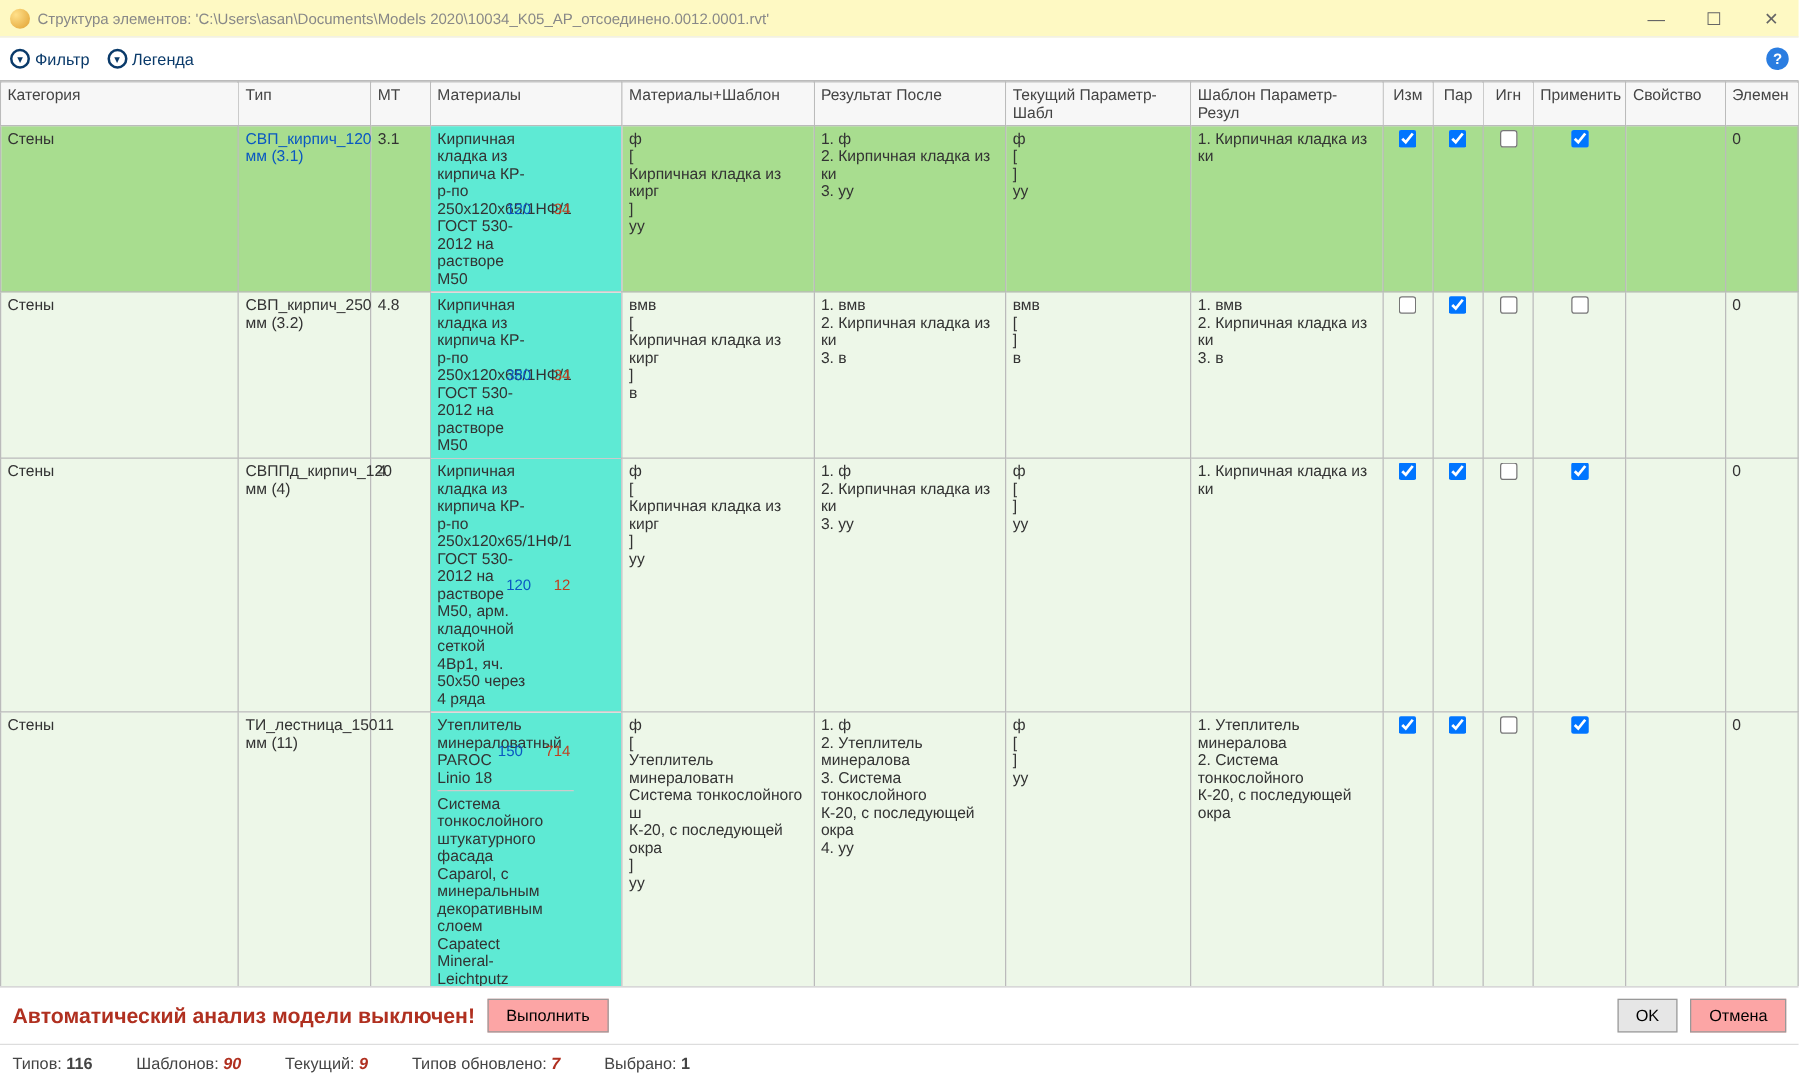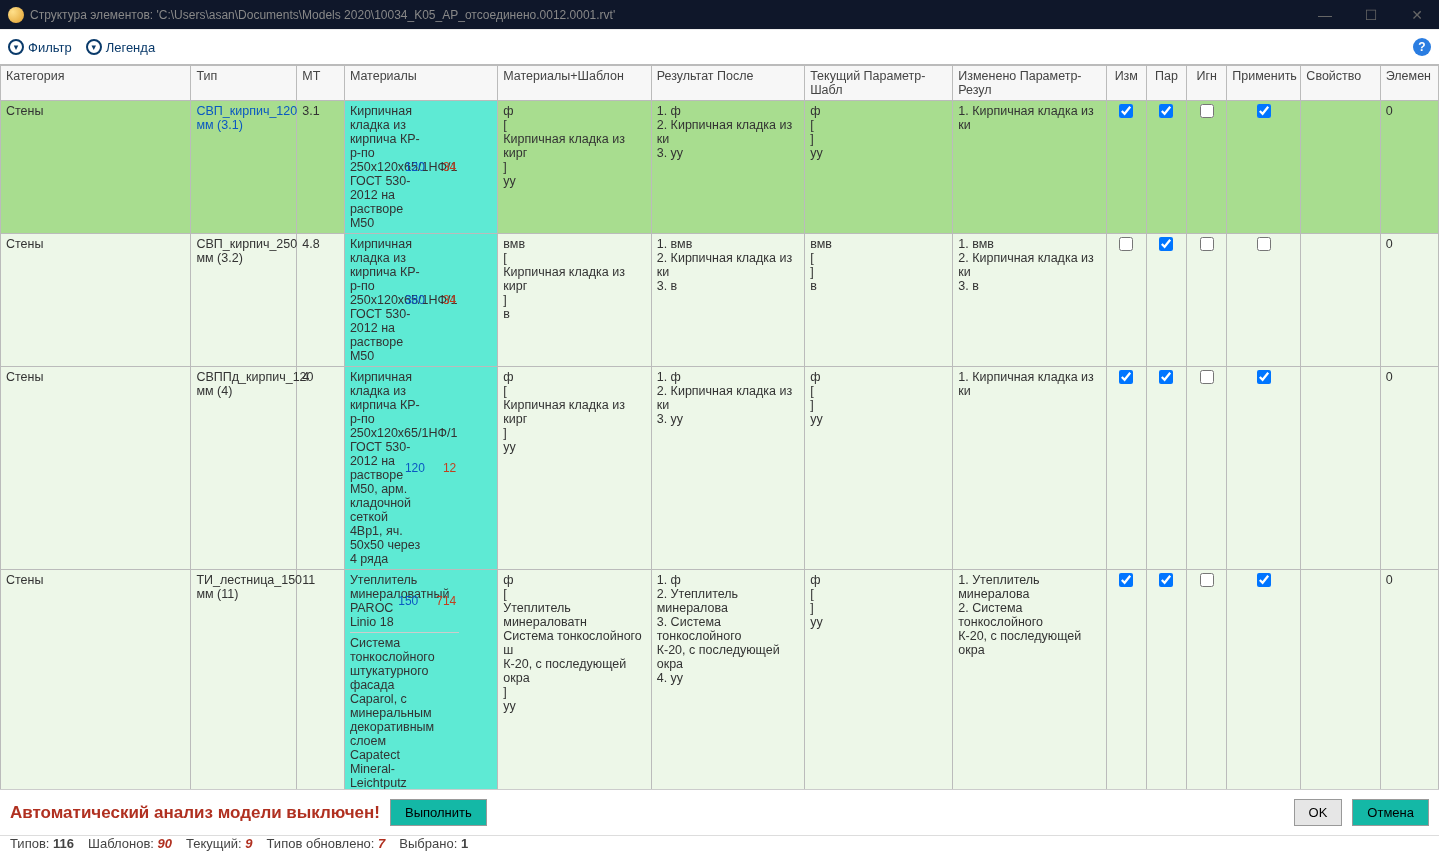--- a/index.html
+++ b/index.html
@@ -1,17 +1,17 @@
 <!DOCTYPE html>
 <html><head>
 <meta charset="utf-8">
 <style>
 * { box-sizing: border-box; margin: 0; padding: 0; }
 body { font-family: "Segoe UI", Arial, sans-serif; font-size: 13px; color: #333; background: #fff; width: 1439px; height: 865px; overflow: hidden; display: flex; flex-direction: column; }
-.titlebar { height: 30px; display: flex; align-items: center; padding: 0 8px; background: #0f172a; border-bottom: 1px solid #eee; }
+.titlebar { height: 30px; display: flex; align-items: center; padding: 0 8px; background: #fef9c3; border-bottom: 1px solid #eee; }
 .titlebar-icon { width: 16px; height: 16px; border-radius: 50%; background: radial-gradient(circle at 30% 30%, #ffe08a, #e0a030); margin-right: 6px; }
 .titlebar-text { color: #888; font-size: 12px; flex: 1; }
 .win-controls { display: flex; gap: 18px; color: #666; font-size: 14px; }
 .win-btn { width: 28px; text-align: center; cursor: pointer; }
 .toolbar { height: 34px; display: flex; align-items: center; padding: 0 8px; gap: 14px; }
 .tool-btn { display: flex; align-items: center; gap: 4px; color: #0a3a6a; cursor: pointer; }
 .chev { width: 16px; height: 16px; border: 2px solid #0a3a6a; border-radius: 50%; display: inline-flex; align-items: center; justify-content: center; font-size: 9px; }
 .help-icon { margin-left: auto; width: 18px; height: 18px; border-radius: 50%; background: #2a7de1; color: #fff; display: flex; align-items: center; justify-content: center; font-size: 12px; font-weight: bold; }
 .grid-wrap { flex: 1; overflow: auto; border-top: 1px solid #bbb; }
 table { border-collapse: collapse; width: 100%; table-layout: fixed; }
@@ -33,23 +33,23 @@
 .row-green td { background: #a8dd8f; }
 .row-lgreen td { background: #edf7e8; }
 .row-green td.mat-cell, .row-lgreen td.mat-cell { background: #5eead4; }
 .row-green td.col-type-cell { color: #0a58c2; }
 .mat-cell { position: relative; padding-right: 38px; }
 .mat-nums { position: absolute; right: 3px; top: 50%; transform: translateY(-50%); font-size: 12px; }
 .mat-nums .n1 { color: #0a58c2; margin-right: 18px; }
 .mat-nums .n2 { color: #c04020; }
 .footer1 { height: 46px; display: flex; align-items: center; padding: 0 10px; gap: 10px; border-top: 1px solid #ccc; background: #fff; }
 .warn { color: #b03020; font-weight: bold; font-size: 17px; }
-.btn { padding: 5px 14px; border: 1px solid #999; background: #14b8a6; cursor: pointer; font-size: 13px; }
+.btn { padding: 5px 14px; border: 1px solid #999; background: #fca5a5; cursor: pointer; font-size: 13px; }
 .btn.primary { background: #e6e6e6; }
-.footer2 { height: 30px; display: flex; padding: 0 10px; gap: 14px; border-top: 1px solid #ddd; color: #444; font-size: 13px; }
+.footer2 { height: 30px; display: flex; align-items: center; padding: 0 10px; gap: 35px; border-top: 1px solid #ddd; color: #444; font-size: 13px; }
 .footer2 .v { font-weight: bold; }
 .footer2 .v.red { color: #b03020; font-style: italic; }
 input[type=checkbox] { width: 14px; height: 14px; }
 .mat-sub { border-top: 1px solid #ccc; margin-top: 3px; padding-top: 3px; position: relative; }
 </style>
 </head>
 <body>
 
 <div class="titlebar">
   <div class="titlebar-icon"></div>
@@ -93,21 +93,21 @@
   </colgroup>
   <thead>
     <tr>
       <th>Категория</th>
       <th>Тип</th>
       <th>МТ</th>
       <th>Материалы</th>
       <th>Материалы+Шаблон</th>
       <th>Результат После</th>
       <th>Текущий Параметр-Шабл</th>
-      <th>Изменено Параметр-Резул</th>
+      <th>Шаблон Параметр-Резул</th>
       <th class="chk">Изм</th>
       <th class="chk">Пар</th>
       <th class="chk">Игн</th>
       <th class="chk">Применить</th>
       <th>Свойство</th>
       <th>Элемен</th>
     </tr>
   </thead>
   <tbody id="tbody">
         <tr class="row-green">

